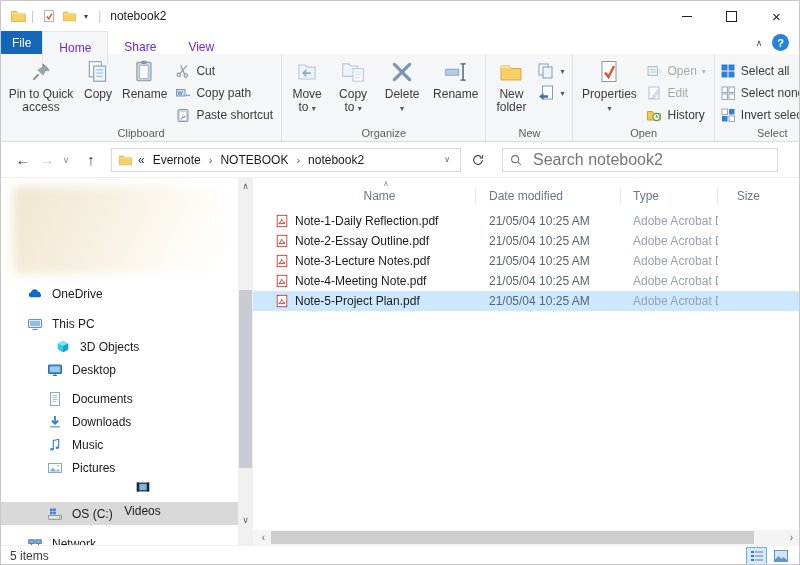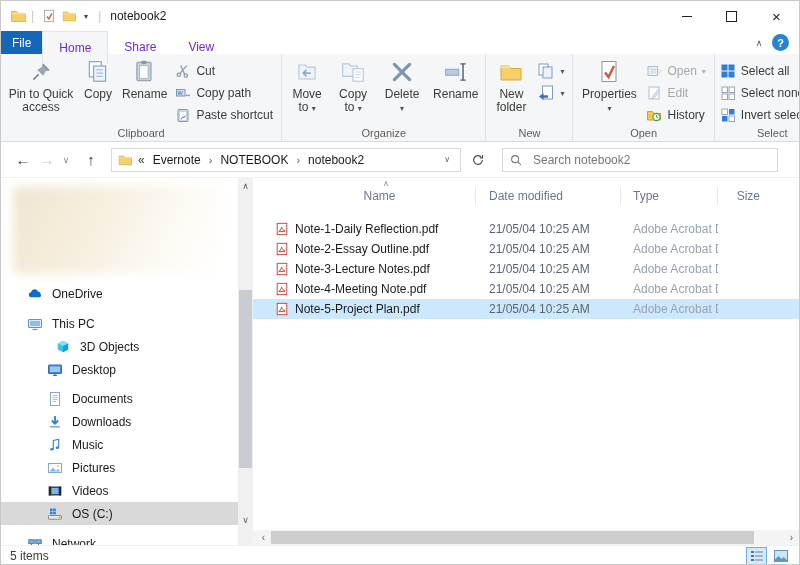--- a/index.html
+++ b/index.html
@@ -58,21 +58,21 @@
   .crumbs{display:flex;align-items:center;flex:1;overflow:hidden;white-space:nowrap;}
   .crumb-overflow{margin:0 4px 0 6px;color:#333;}
   .crumb-item{display:flex;align-items:center;}
   .crumb-label{padding:0 4px;color:#1a1a1a;}
   .crumb-sep{padding:0 4px;color:#555;font-size:11px;}
   .crumb-item:last-child .crumb-sep{display:none;}
   .addr-dd{font-size:8px;color:#666;padding:0 6px;}
   .refresh-btn{width:28px;height:24px;display:flex;align-items:center;justify-content:center;margin-left:3px;}
   .searchbox{width:276px;height:24px;border:1px solid #d9d9d9;display:flex;align-items:center;
     margin-left:10px;box-sizing:border-box;padding:0 6px;}
-  .searchbox input{border:none;outline:none;flex:1;font-family:"Liberation Sans",sans-serif;font-size:12px;color:#333;margin-left:8px;background:transparent;}
+  .searchbox input{border:none;outline:none;flex:1;font-family:"Liberation Sans",sans-serif;font-size:16px;color:#333;margin-left:8px;background:transparent;}
   .searchbox input::placeholder{color:#767676;opacity:1;}
 
   
   .main{display:flex;height:367px;}
   .sidebar{width:237px;position:relative;overflow:hidden;}
   .blur-blob{position:absolute;left:12px;top:8px;width:208px;height:88px;border-radius:6px;
     background:linear-gradient(115deg,#efe6cf 0%,#f7f1e2 45%,#fdfbf5 75%,#fff 100%);filter:blur(5px);}
   .side-list{position:absolute;top:104px;left:0;right:0;}
   .side-item{height:23px;display:flex;align-items:center;gap:9px;padding-left:26px;}
   .side-item.gap{margin-top:7px;}
@@ -86,21 +86,21 @@
 
   .filepane{flex:1;display:flex;flex-direction:column;position:relative;background:#fff;}
   .fheader{height:24px;margin-top:6px;display:flex;align-items:center;position:relative;color:#68788f;}
   .hcell{box-sizing:border-box;height:18px;line-height:18px;border-right:1px solid #e4eaf1;}
   .col-name{width:223px;text-align:center;} .col-date{width:145px;} .col-type{width:97px;} .col-size{width:50px;}
   .hcell.col-name{padding-left:31px;}
   .hcell.col-date{padding-left:13px;}
   .hcell.col-type{padding-left:12px;}
   .hcell.col-size{border-right:none;text-align:right;padding-right:8px;}
   .sort-caret{position:absolute;top:-5px;left:130px;font-size:8px;color:#8a8a8a;}
-  .frows{margin-top:11px;}
+  .frows{margin-top:3px;}
   .frow{height:20px;display:flex;align-items:center;}
   .frow.selected{background:var(--selection,#cce8ff);}
   .cell{box-sizing:border-box;white-space:nowrap;overflow:hidden;}
   .cell.col-name{display:flex;align-items:center;gap:6px;padding-left:22px;color:#1a1a1a;}
   .cell.col-date{padding-left:13px;color:#5a646e;}
   .cell.col-type{padding-left:12px;color:#98a2ad;}
   .cell.col-size{text-align:right;padding-right:8px;color:#5a646e;}
   .fspacer{flex:1;}
   .hscroll{height:15px;background:#f4f4f4;position:relative;}
   .hs-arrow{position:absolute;top:0;width:15px;height:15px;display:flex;align-items:center;justify-content:center;font-size:10px;color:#606060;}
@@ -458,21 +458,21 @@
           <span class="side-label">Music</span>
         </div>
           <div class="side-item" style="padding-left: 46px;">
           <span class="ic ic16"><svg viewBox="0 0 16 16">
                 <rect x="1.5" y="3.5" width="13" height="9" fill="#fdfdfd" stroke="#8aa7c6"></rect>
                 <path d="M2.5 11.5l3.5-4 3 3.5 2-2 2.5 2.5z" fill="#79b5e8"></path>
                 <circle cx="11" cy="6" r="1.1" fill="#f4c542"></circle>
               </svg></span>
           <span class="side-label">Pictures</span>
         </div>
-          <div class="side-item" style="padding-left: 46px;">
+          <div class="side-item" style="padding-left: 46px; flex-direction: column;">
           <span class="ic ic16"><svg viewBox="0 0 16 16">
                 <rect x="1.8" y="3.5" width="12.4" height="9" fill="#3d4450"></rect>
                 <rect x="1.8" y="3.5" width="2" height="9" fill="#20242c"></rect>
                 <rect x="12.2" y="3.5" width="2" height="9" fill="#20242c"></rect>
                 <rect x="4.4" y="5" width="7.2" height="6" fill="#79b5e8"></rect>
               </svg></span>
           <span class="side-label">Videos</span>
         </div>
           <div class="side-item selected" style="padding-left: 46px;">
           <span class="ic ic16"><svg viewBox="0 0 16 16">

